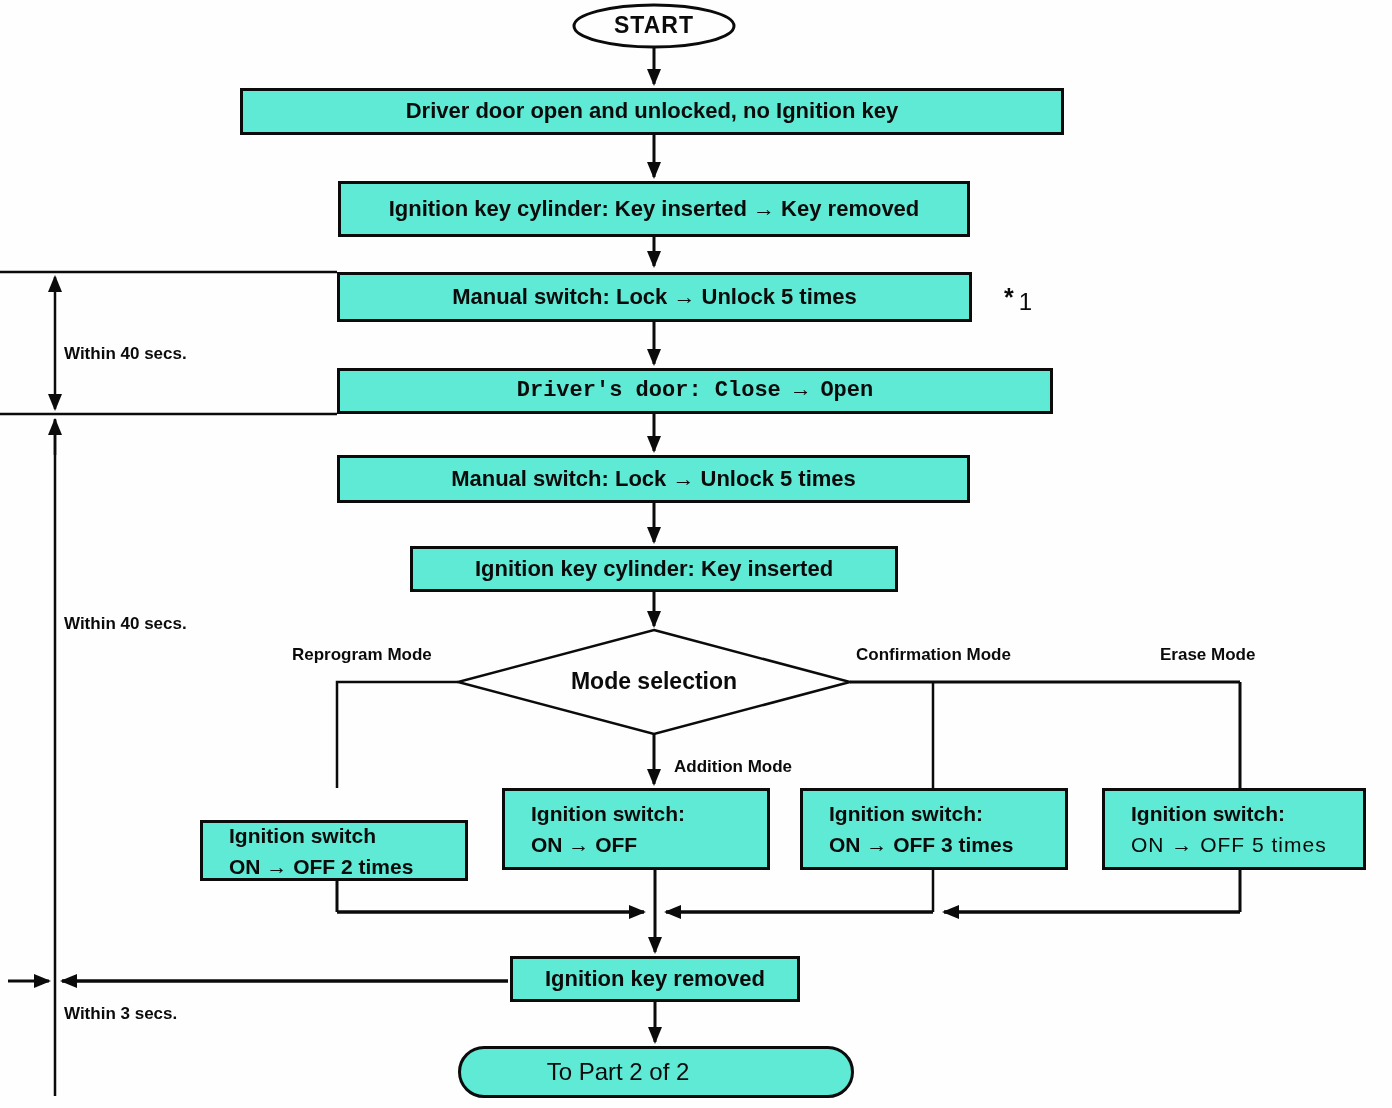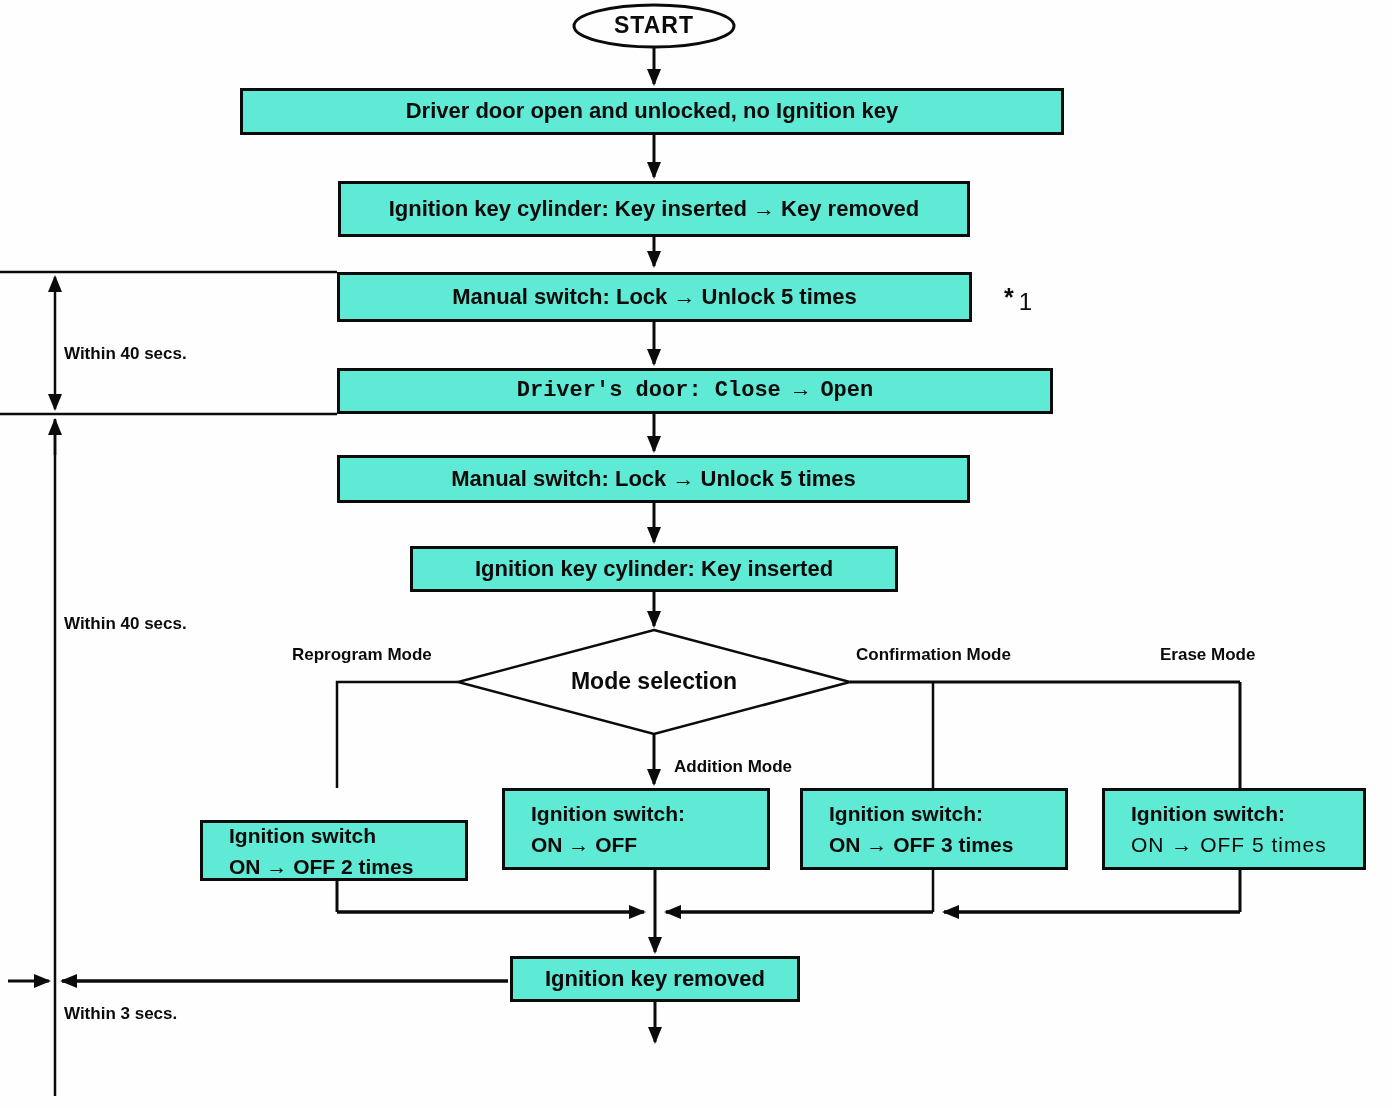--- a/index.html
+++ b/index.html
@@ -173,18 +173,21 @@
     <span>Ignition switch:</span>
     <span>ON → OFF 3 times</span>
   </div>
   <div class="node mode-box" style="left:1102px;top:788px;width:264px;height:82px;">
     <span>Ignition switch:</span>
     <span class="light">ON → OFF 5 times</span>
   </div>
 
   <div class="node" id="n-key-removed" style="left:510px;top:956px;width:290px;height:46px;">Ignition key removed</div>
 
+  <div class="node" id="n-end" style="left:458px;top:1046px;width:396px;height:52px;">
+    <span class="shift">To Part 2 of 2</span>
+  </div>
 
   <div class="lbl" style="left:64px;top:344px;">Within 40 secs.</div>
   <div class="lbl" style="left:64px;top:614px;">Within 40 secs.</div>
   <div class="lbl" style="left:64px;top:1004px;">Within 3 secs.</div>
 
 </div>
 
 </body></html>

